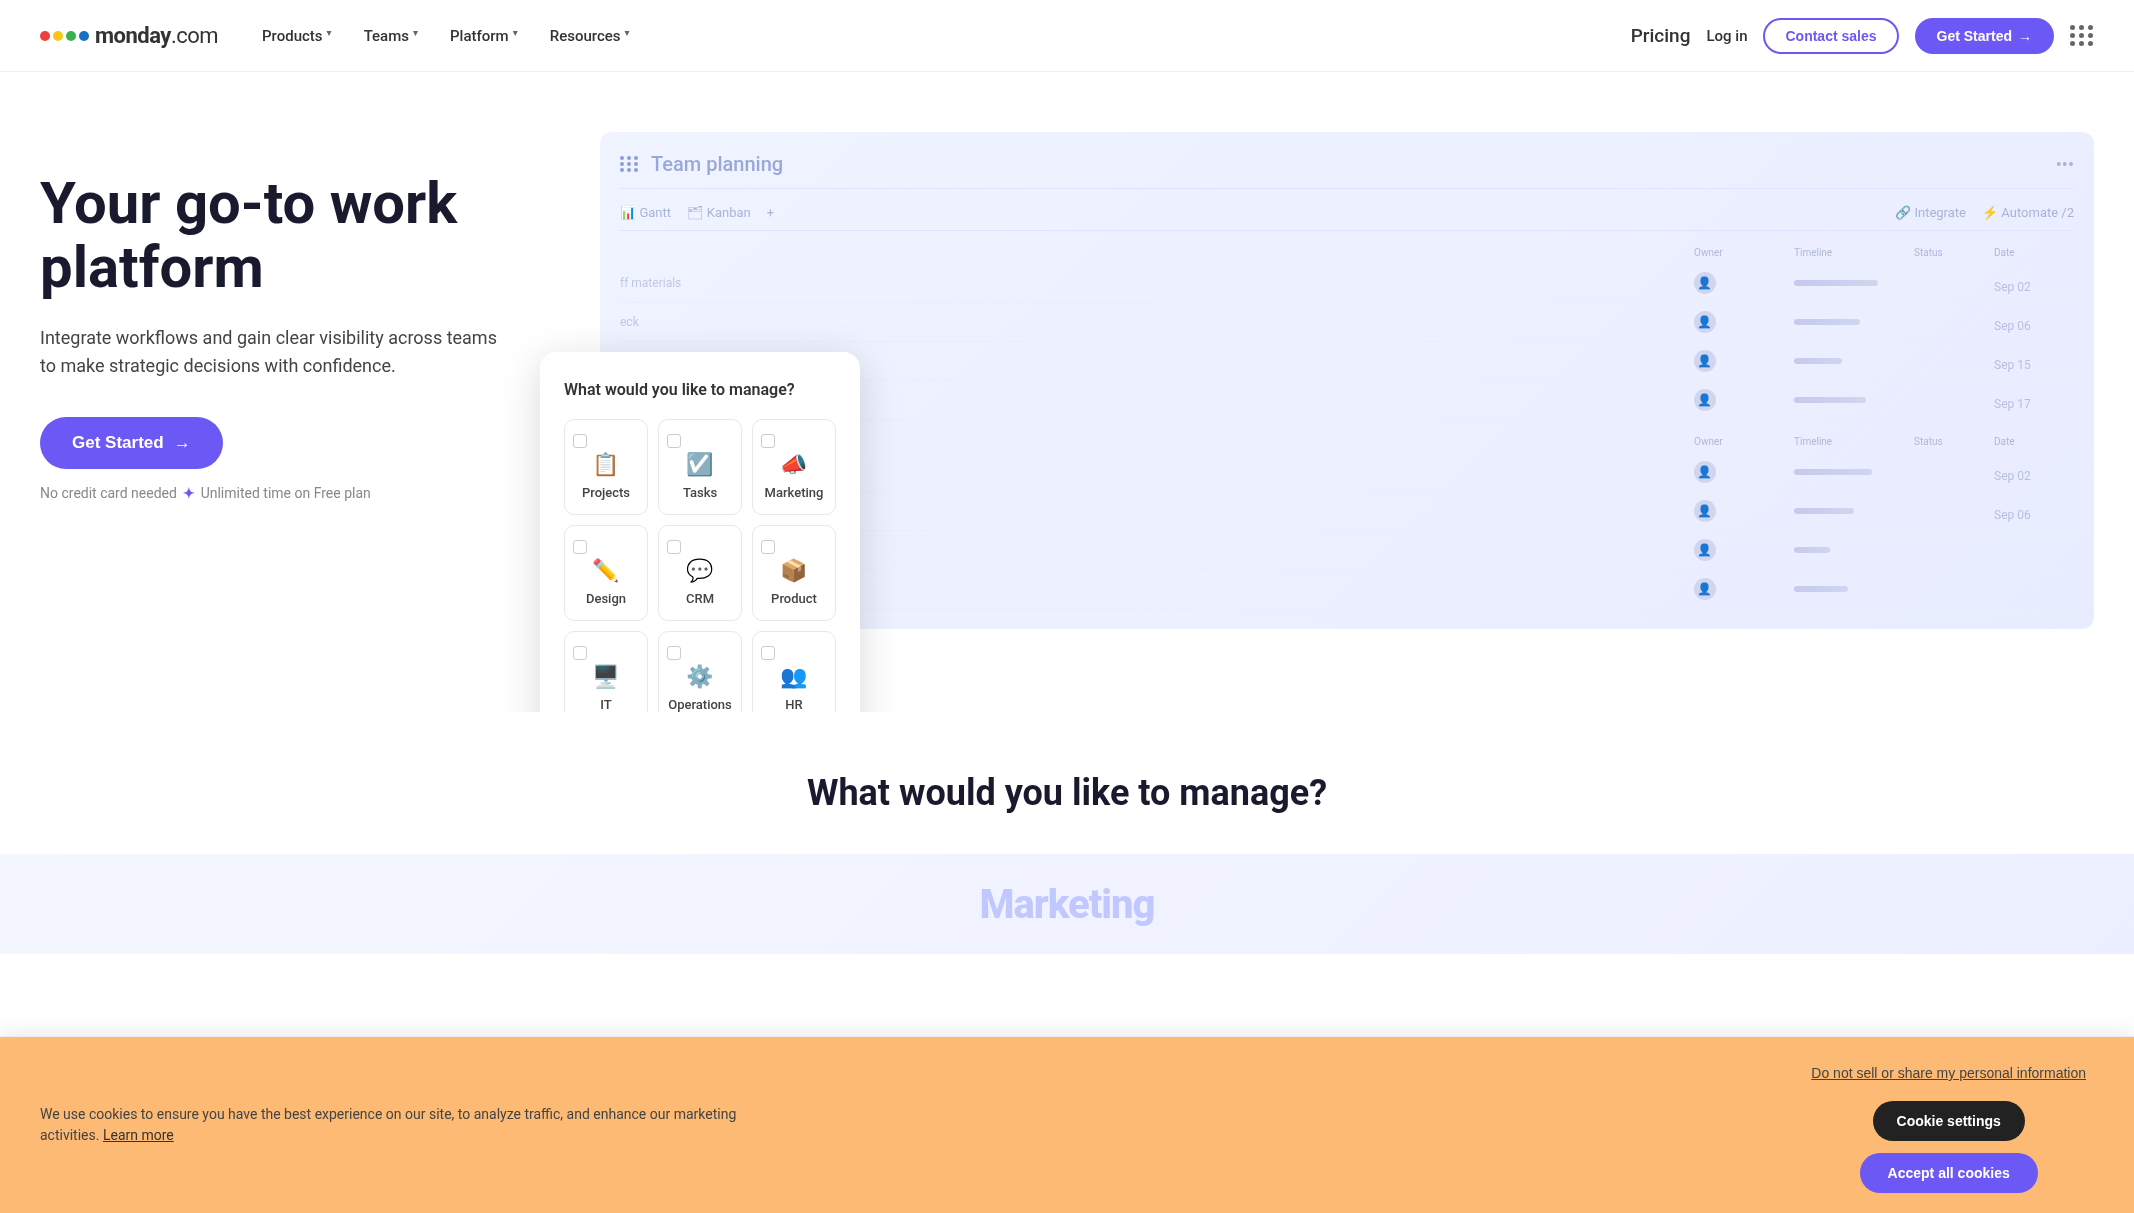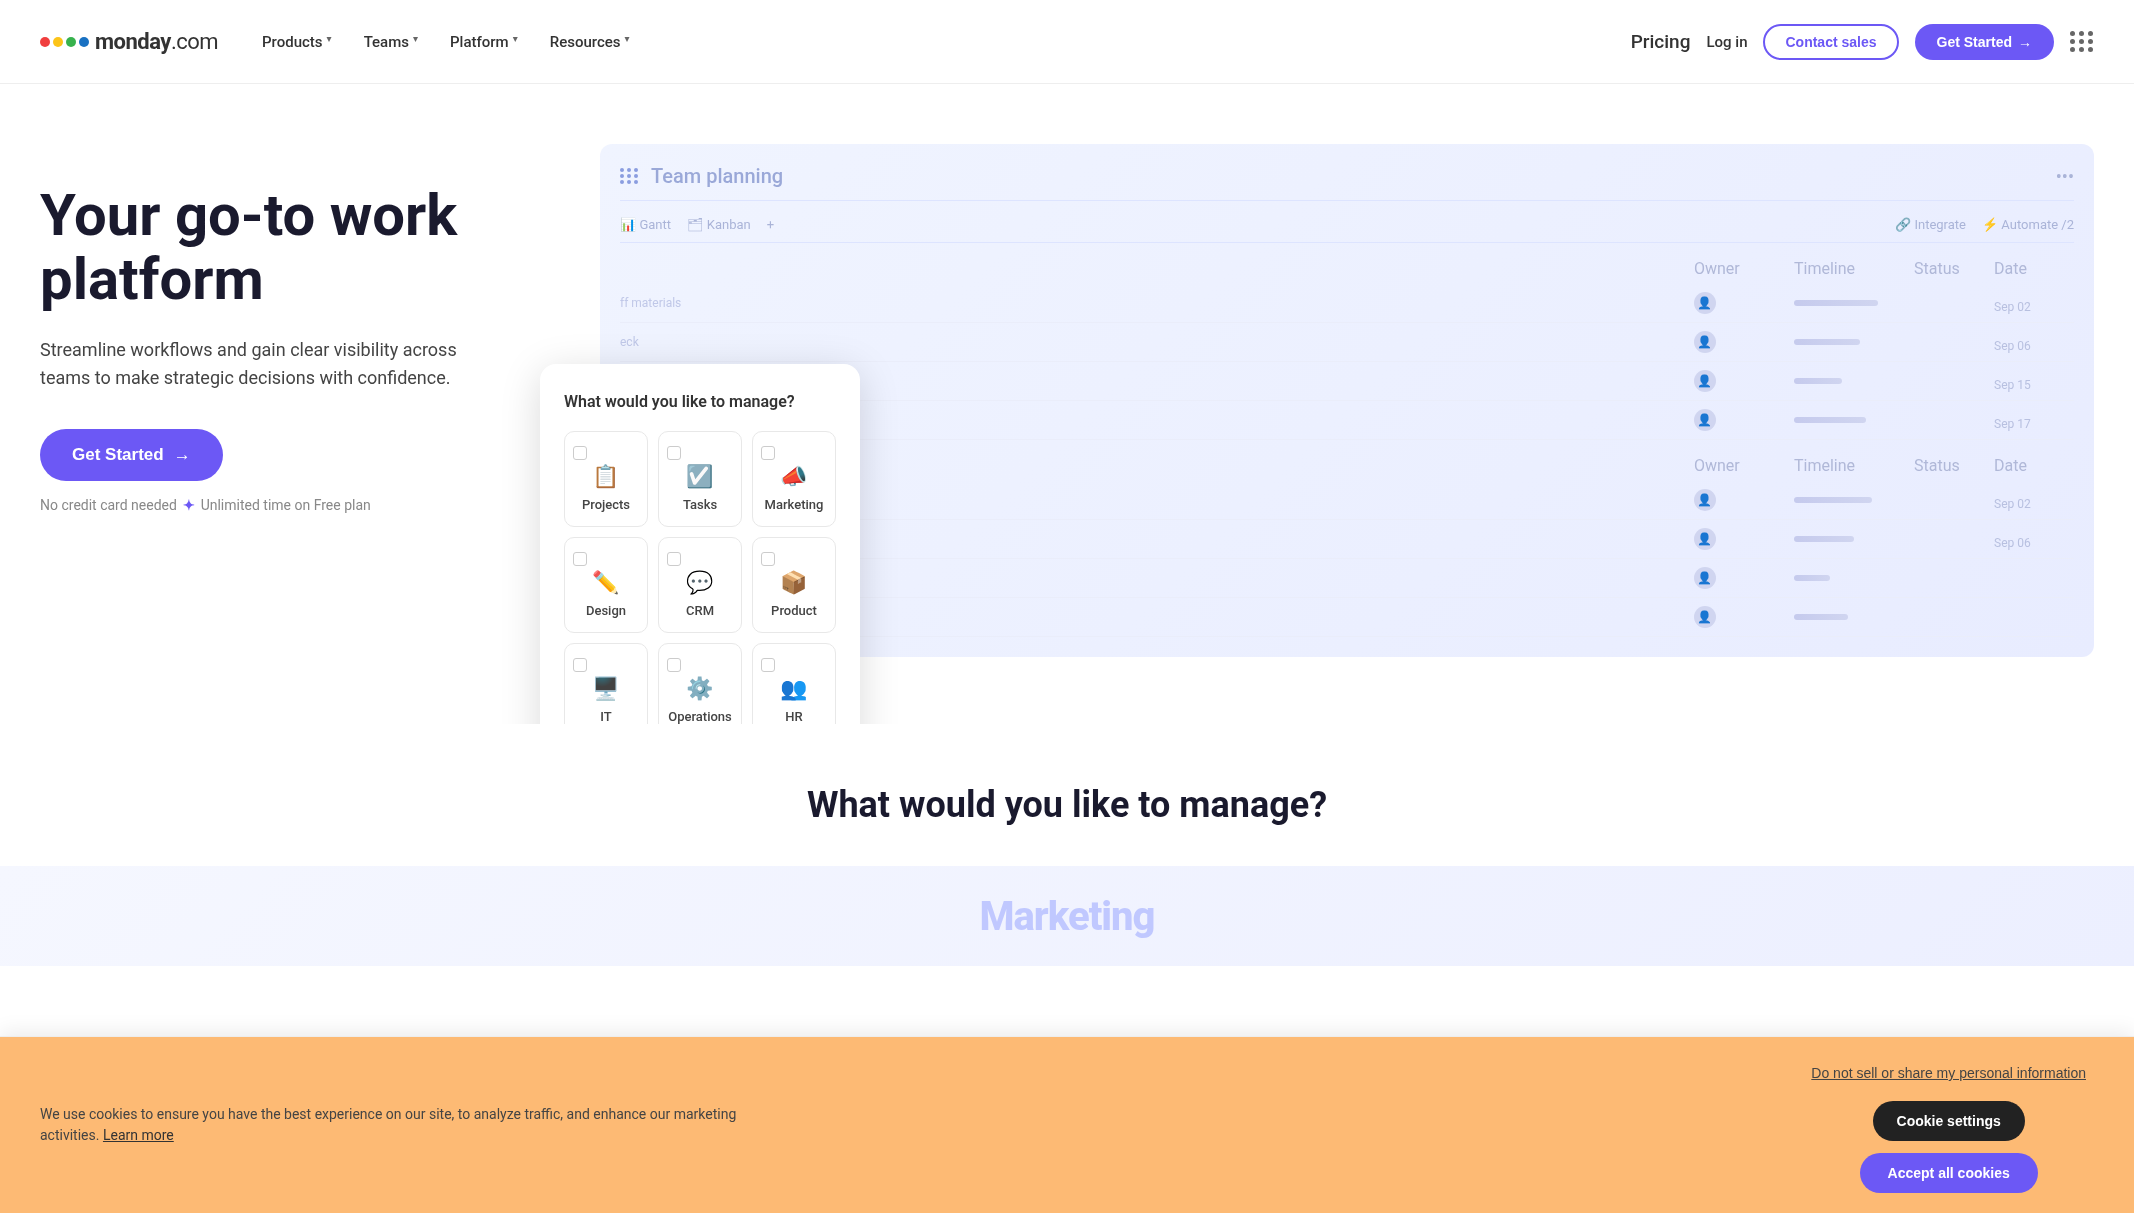--- a/index.html
+++ b/index.html
@@ -1,21 +1,21 @@
 <!DOCTYPE html>
 <html><head>
   <meta charset="utf-8">
   <style>
     * { box-sizing: border-box; margin: 0; padding: 0; }
     body { font-family: -apple-system, BlinkMacSystemFont, 'Segoe UI', Roboto, sans-serif; background: #fff; overflow-x: hidden; }
 
     
     nav {
       display: flex; align-items: center; justify-content: space-between;
-      padding: 0 40px; height: 84px; border-bottom: 1px solid #eee;
+      padding: 0 40px; height: 72px; border-bottom: 1px solid #eee;
       position: sticky; top: 0; background: #fff; z-index: 100;
     }
     .nav-left { display: flex; align-items: center; gap: 8px; }
     .logo-wrap { display: flex; align-items: center; gap: 6px; margin-right: 24px; }
     .logo-dots { display: flex; gap: 3px; }
     .logo-dot { width: 10px; height: 10px; border-radius: 50%; }
     .logo-text { font-size: 22px; font-weight: 700; color: #333; letter-spacing: -0.5px; }
     .logo-text span { color: #333; }
     .nav-item {
       display: flex; align-items: flex-start; gap: 4px;
@@ -67,21 +67,21 @@
     .dash-header {
       display: flex; align-items: center; gap: 12px;
       border-bottom: 1px solid #dde4ff; padding-bottom: 12px; margin-bottom: 16px;
     }
     .dash-grid-icon { display: grid; grid-template-columns: repeat(3,5px); gap: 2px; }
     .dash-grid-d { width: 4px; height: 4px; border-radius: 50%; background: #8b9de0; }
     .dash-title { font-size: 20px; color: #9aa8d8; font-weight: 500; }
     .dash-dots { margin-left: auto; color: #aab4d8; font-size: 18px; }
     .dash-tabs { display: flex; gap: 16px; font-size: 13px; color: #aab4d8; padding-bottom: 10px; border-bottom: 1px solid #dde4ff; margin-bottom: 10px; }
     .dash-tabs span { cursor: pointer; }
-    .dash-table-header { display: grid; grid-template-columns: 1fr 100px 120px 80px 80px; font-size: 16px; color: #b0b8d8; padding: 6px 0; }
+    .dash-table-header { display: grid; grid-template-columns: 1fr 100px 120px 80px 80px; font-size: 10px; color: #b0b8d8; padding: 6px 0; }
     .dash-row { display: grid; grid-template-columns: 1fr 100px 120px 80px 80px; font-size: 12px; color: #c0c8e8; padding: 8px 0; border-bottom: 1px solid #eaedfa; align-items: center; }
     .dash-bar { height: 6px; border-radius: 3px; background: linear-gradient(90deg, #c5caed, #d0d5f0); }
     .dash-avatar { width: 22px; height: 22px; border-radius: 50%; background: #d0d5f0; display: flex; align-items: center; justify-content: center; }
     .dash-avatar-icon { font-size: 12px; color: #9aa8d8; }
     .dash-date { color: #b8c0e0; margin-top: 7px; }
 
     
     .modal-overlay {
       position: absolute; top: 220px; left: -60px;
       background: #fff; border-radius: 16px;
@@ -186,21 +186,21 @@
       <div class="grid-dot"></div>
         <div class="grid-dot"></div>
         <div class="grid-dot"></div>
     </div>
   </div>
 </nav>
 
 <section class="hero">
   <div class="hero-left">
     <h1 class="hero-title">Your go-to work platform</h1>
-    <p class="hero-sub">Streamline workflows and gain clear visibility across teams to make strategic decisions with confidence.</p>
+    <p class="hero-sub">Integrate workflows and gain clear visibility across teams to make strategic decisions with confidence.</p>
     <button class="btn-hero">
       <span>Get Started</span>
       <span>→</span>
     </button>
     <div class="hero-note">
       <span>No credit card needed</span>
       <span class="dot">✦</span>
       <span>Unlimited time on Free plan</span>
     </div>
   </div>

